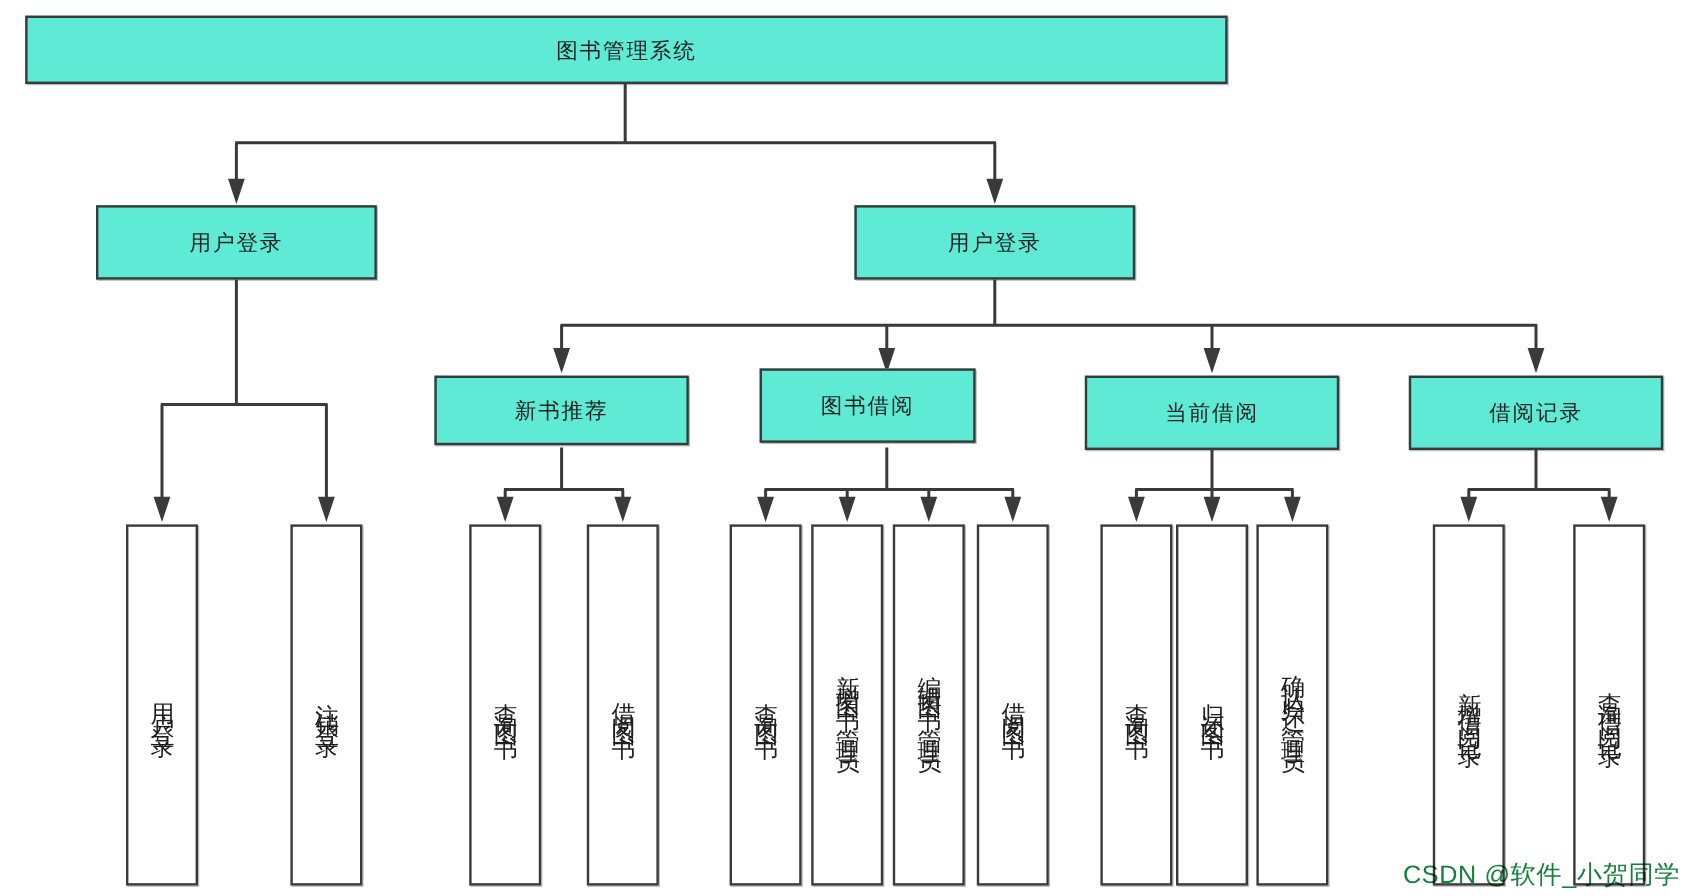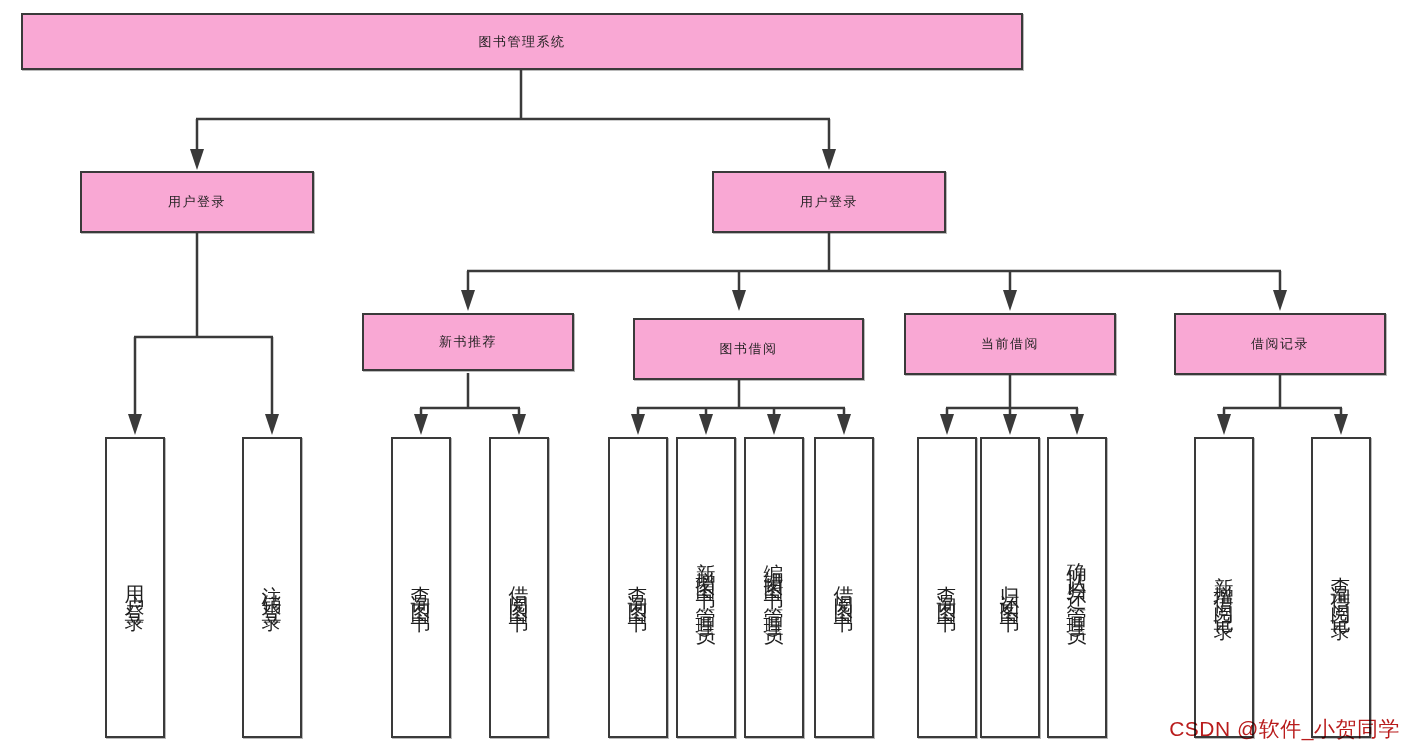--- a/index.html
+++ b/index.html
@@ -5,40 +5,40 @@
   html,body{margin:0;padding:0;}
   body{
     width:1405px;height:747px;position:relative;overflow:hidden;
     background:#ffffff;
     font-family:"Liberation Sans","DejaVu Sans",sans-serif;
   }
   .stage{position:absolute;inset:0;width:1405px;height:747px;}
   svg.connectors{position:absolute;left:0;top:0;z-index:1;}
   .node-h{
     position:absolute;z-index:2;box-sizing:border-box;
-    background:#f9a8d4;border:2.5px solid #3a3a3a;
+    background:#5eead4;border:2.5px solid #3a3a3a;
     display:flex;align-items:center;justify-content:center;
-    font-size:13px;color:#1f1f1f;letter-spacing:1.5px;
+    font-size:18px;color:#1f1f1f;letter-spacing:1.5px;
     box-shadow:1px 1px 0 rgba(58,58,58,0.35);
   }
   .node-v{
     position:absolute;z-index:2;box-sizing:border-box;
     top:437px;width:60px;height:301px;
     background:#ffffff;border:2.5px solid #3a3a3a;
     display:flex;align-items:center;justify-content:center;
     box-shadow:1px 1px 0 rgba(58,58,58,0.35);
   }
   .vtext{
     writing-mode:vertical-rl;text-orientation:mixed;
     font-size:20px;color:#1f1f1f;letter-spacing:9px;line-height:1;
     white-space:nowrap;
   }
   .watermark{
     position:absolute;right:5px;bottom:4px;z-index:5;
-    font-size:21px;color:#b91c1c;letter-spacing:0.5px;
+    font-size:21px;color:#15803d;letter-spacing:0.5px;
     mix-blend-mode:multiply;
   }
 </style>
 </head>
 <body>
 
 <div class="stage">
 
   <svg class="connectors" width="1405" height="747" viewBox="0 0 1405 747">
     <defs>
@@ -72,21 +72,21 @@
     <use href="#arr" x="1224" y="435"></use>
       <use href="#arr" x="1341" y="435"></use>
   </svg>
 
   <div class="node-h" style="left:21px;top:13px;width:1002px;height:57px;">图书管理系统</div>
 
   <div class="node-h" style="left:80px;top:171px;width:234px;height:62px;">用户登录</div>
   <div class="node-h" style="left:712px;top:171px;width:234px;height:62px;">用户登录</div>
 
   <div class="node-h" style="left:362px;top:313px;width:212px;height:58px;">新书推荐</div>
-  <div class="node-h" style="left:633px;top:318px;width:231px;height:62px;">图书借阅</div>
+  <div class="node-h" style="left:633px;top:307px;width:180px;height:62px;">图书借阅</div>
   <div class="node-h" style="left:904px;top:313px;width:212px;height:62px;">当前借阅</div>
   <div class="node-h" style="left:1174px;top:313px;width:212px;height:62px;">借阅记录</div>
 
   <div class="node-v" style="left:105px;">
     <span class="vtext">用户登录</span>
   </div>
   <div class="node-v" style="left:242px;">
     <span class="vtext">注销登录</span>
   </div>
 

